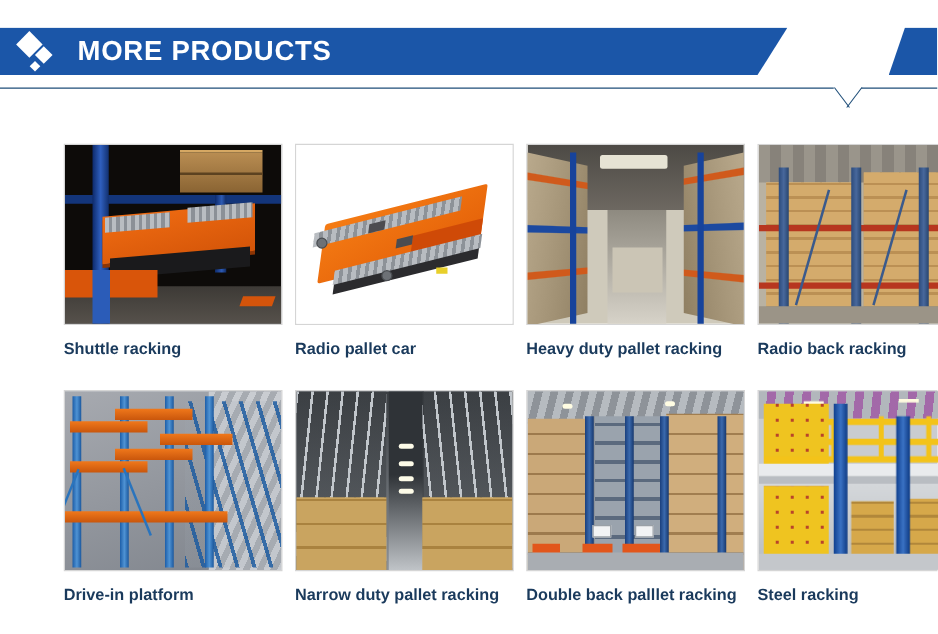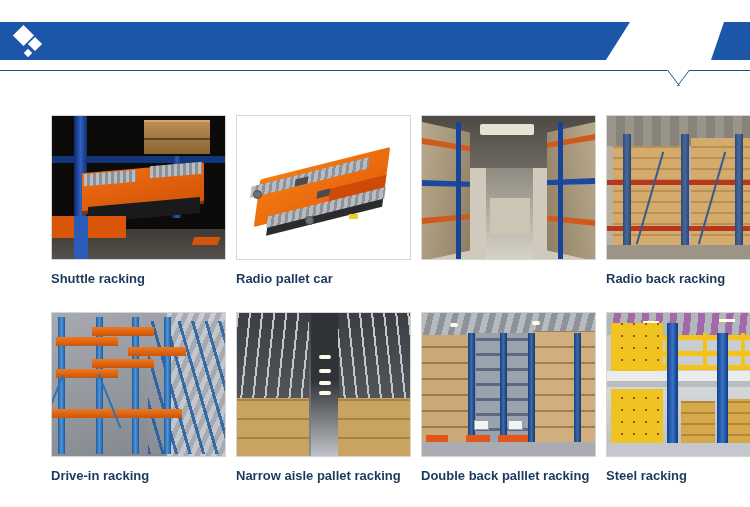--- a/index.html
+++ b/index.html
@@ -468,20 +468,21 @@
   <div class="header">
     <div class="banner-main"></div>
     <div class="banner-accent"></div>
 
     <div class="logo-mark">
       <span class="dia dia-1"></span>
       <span class="dia dia-2"></span>
       <span class="dia dia-3"></span>
     </div>
 
+    <div class="header-title">MORE PRODUCTS</div>
 
     <div class="divider">
       <span class="seg seg-left"></span>
       <span class="seg seg-right"></span>
       <span class="notch">
         <span class="v v-a"></span>
         <span class="v v-b"></span>
       </span>
     </div>
   </div>
@@ -542,20 +543,21 @@
             </span>
             <span class="rack-r">
               <span class="bar" style="top:12px"></span>
               <span class="bar bar-b" style="top:56px"></span>
               <span class="bar" style="top:98px"></span>
             </span>
             <span class="post-v" style="left:34px"></span>
             <span class="post-v" style="left:136px"></span>
           </div>
         </div>
+        <div class="card-label">Heavy duty pallet racking</div>
       </div>
 
       <div class="product-card col-3">
         <div class="thumb">
           <div class="scene s4">
             <span class="roof"></span>
             <span class="stack st1"></span>
             <span class="stack st2"></span>
             <span class="redbeam rb1"></span>
             <span class="redbeam rb2"></span>
@@ -586,39 +588,39 @@
             <span class="orail" style="left:4px;  top:24px; width:62px"></span>
             <span class="orail" style="left:4px;  top:56px; width:62px"></span>
             <span class="orail" style="left:40px; top:14px; width:62px"></span>
             <span class="orail" style="left:40px; top:46px; width:62px"></span>
             <span class="orail" style="left:76px; top:34px; width:58px"></span>
             <span class="orail" style="left:0;    top:96px; width:130px"></span>
             <span class="xbrace" style="left:10px; top:62px; height:58px; transform:rotate(22deg)"></span>
             <span class="xbrace" style="left:46px; top:62px; height:58px; transform:rotate(-22deg)"></span>
           </div>
         </div>
-        <div class="card-label">Drive-in racking</div>
+        <div class="card-label">Drive-in platform</div>
       </div>
 
       <div class="product-card col-1">
         <div class="thumb">
           <div class="scene s6">
             <span class="dark"></span>
             <span class="aisle"></span>
             <span class="rack-l"></span>
             <span class="rack-r"></span>
             <span class="lamp" style="top:42px"></span>
             <span class="lamp" style="top:56px"></span>
             <span class="lamp" style="top:68px"></span>
             <span class="lamp" style="top:78px"></span>
             <span class="cartons-l"></span>
             <span class="cartons-r"></span>
           </div>
         </div>
-        <div class="card-label">Narrow aisle pallet racking</div>
+        <div class="card-label">Narrow duty pallet racking</div>
       </div>
 
       <div class="product-card col-2">
         <div class="thumb">
           <div class="scene s7">
             <span class="roof"></span>
             <span class="lamp" style="left:28px; top:10px"></span>
             <span class="lamp" style="left:110px; top:8px"></span>
             <span class="rack-l"></span>
             <span class="rack-r"></span>

